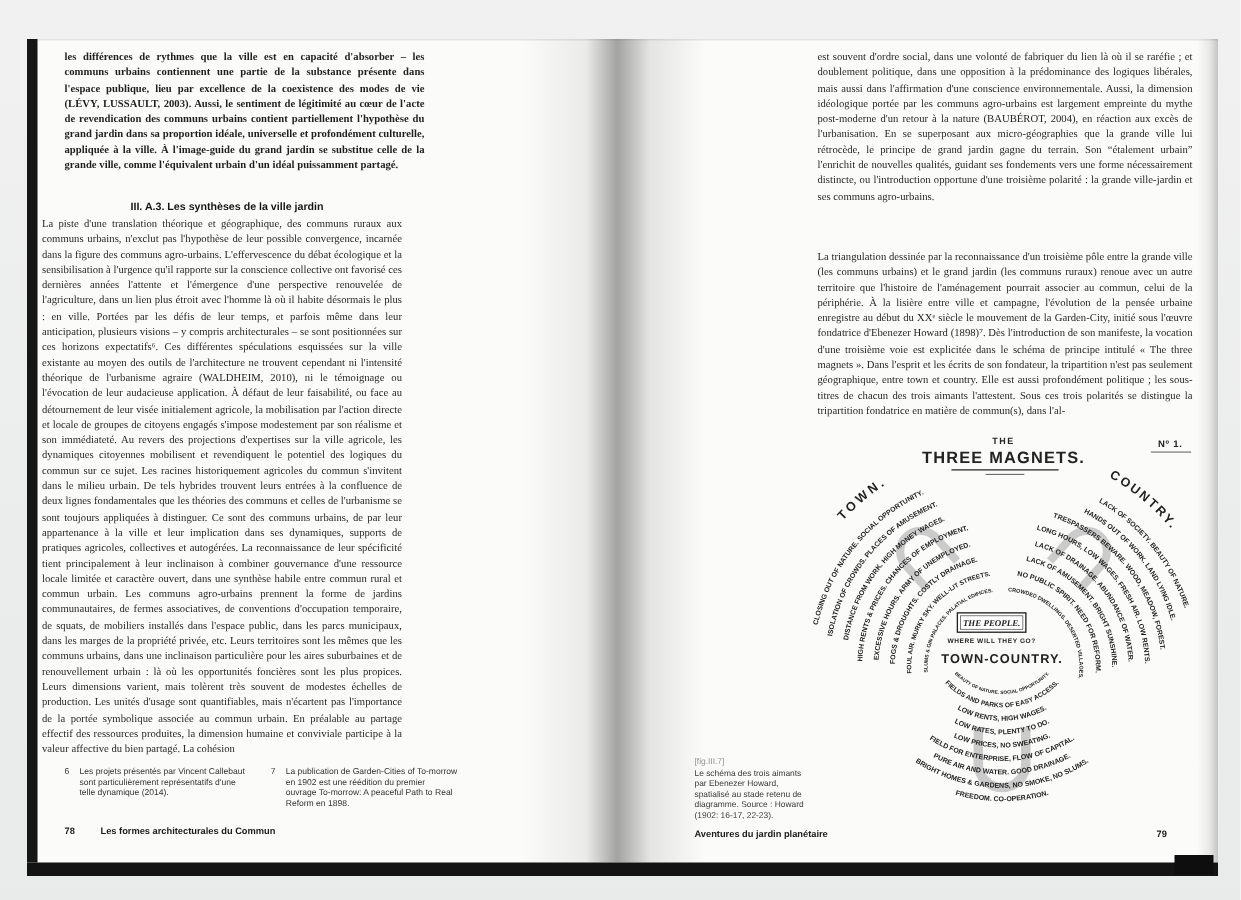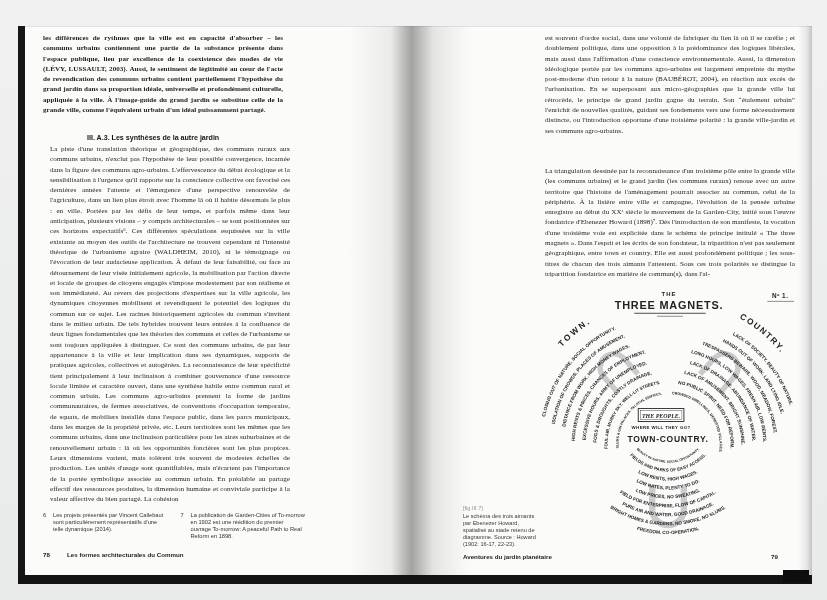--- a/index.html
+++ b/index.html
@@ -25,21 +25,21 @@
   }
   .body-text{
     position:absolute;font-size:7.1px;line-height:10.3px;text-align:justify;
     color:#1f1f1f;letter-spacing:0.02px;
   }
   #lp-para1{left:43px;top:33px;width:240px;font-weight:bold;}
   #lp-heading{
     position:absolute;left:87px;top:134px;
     font-family:"Liberation Sans", sans-serif;font-weight:700;font-size:7.1px;color:#141414;
   }
-  #lp-para2{left:50px;top:144px;width:240px;}
+  #lp-para2{left:28px;top:144px;width:240px;}
   #rp-para1{left:545px;top:33px;width:250px;}
   #rp-para2{left:545px;top:166px;width:250px;}
   .footnotes{
     position:absolute;left:43px;top:512px;width:262px;display:flex;gap:13px;
     font-family:"Liberation Sans", sans-serif;font-size:5.7px;line-height:6.9px;color:#333;
   }
   .fn{display:flex;flex:1;}
   .fn-num{width:10px;flex:none;}
   .fn-text{flex:1;}
   .footer-label,.footer-num{
@@ -71,21 +71,21 @@
 <body>
 
 <div class="page-white"></div>
 <div class="left-edge-strip"></div>
 <div class="spine-shadow"></div>
 <div class="right-edge"></div>
 <div class="bottom-band"></div>
 <div class="bottom-band-tab"></div>
 
 <div class="body-text" id="lp-para1">les différences de rythmes que la ville est en capacité d'absorber – les communs urbains contiennent une partie de la substance présente dans l'espace publique, lieu par excellence de la coexistence des modes de vie (LÉVY, LUSSAULT, 2003). Aussi, le sentiment de légitimité au cœur de l'acte de revendication des communs urbains contient partiellement l'hypothèse du grand jardin dans sa proportion idéale, universelle et profondément culturelle, appliquée à la ville. À l'image-guide du grand jardin se substitue celle de la grande ville, comme l'équivalent urbain d'un idéal puissamment partagé.</div>
-<div id="lp-heading">III. A.3. Les synthèses de la autre jardin</div>
+<div id="lp-heading">III. A.3. Les synthèses de la ville jardin</div>
 <div class="body-text" id="lp-para2">La piste d'une translation théorique et géographique, des communs ruraux aux communs urbains, n'exclut pas l'hypothèse de leur possible convergence, incarnée dans la figure des communs agro-urbains. L'effervescence du débat écologique et la sensibilisation à l'urgence qu'il rapporte sur la conscience collective ont favorisé ces dernières années l'attente et l'émergence d'une perspective renouvelée de l'agriculture, dans un lien plus étroit avec l'homme là où il habite désormais le plus : en ville. Portées par les défis de leur temps, et parfois même dans leur anticipation, plusieurs visions – y compris architecturales – se sont positionnées sur ces horizons expectatifs⁶. Ces différentes spéculations esquissées sur la ville existante au moyen des outils de l'architecture ne trouvent cependant ni l'intensité théorique de l'urbanisme agraire (WALDHEIM, 2010), ni le témoignage ou l'évocation de leur audacieuse application. À défaut de leur faisabilité, ou face au détournement de leur visée initialement agricole, la mobilisation par l'action directe et locale de groupes de citoyens engagés s'impose modestement par son réalisme et son immédiateté. Au revers des projections d'expertises sur la ville agricole, les dynamiques citoyennes mobilisent et revendiquent le potentiel des logiques du commun sur ce sujet. Les racines historiquement agricoles du commun s'invitent dans le milieu urbain. De tels hybrides trouvent leurs entrées à la confluence de deux lignes fondamentales que les théories des communs et celles de l'urbanisme se sont toujours appliquées à distinguer. Ce sont des communs urbains, de par leur appartenance à la ville et leur implication dans ses dynamiques, supports de pratiques agricoles, collectives et autogérées. La reconnaissance de leur spécificité tient principalement à leur inclinaison à combiner gouvernance d'une ressource locale limitée et caractère ouvert, dans une synthèse habile entre commun rural et commun urbain. Les communs agro-urbains prennent la forme de jardins communautaires, de fermes associatives, de conventions d'occupation temporaire, de squats, de mobiliers installés dans l'espace public, dans les parcs municipaux, dans les marges de la propriété privée, etc.  Leurs territoires sont les mêmes que les communs urbains, dans une inclinaison particulière pour les aires suburbaines et de renouvellement urbain : là où les opportunités foncières sont les plus propices. Leurs dimensions varient, mais tolèrent très souvent de modestes échelles de production. Les unités d'usage sont quantifiables, mais n'écartent pas l'importance de la portée symbolique associée au commun urbain. En préalable au partage effectif des ressources produites, la dimension humaine et conviviale participe à la valeur affective du bien partagé. La cohésion</div>
 
 <div class="footnotes">
   <div class="fn">
     <span class="fn-num">6</span>
     <span class="fn-text">Les projets présentés par Vincent Callebaut sont particulièrement représentatifs d'une telle dynamique (2014).</span>
   </div>
   <div class="fn">
     <span class="fn-num">7</span>
     <span class="fn-text">La publication de Garden-Cities of To-morrow en 1902 est une réédition du premier ouvrage To-morrow: A peaceful Path to Real Reform en 1898.</span>

